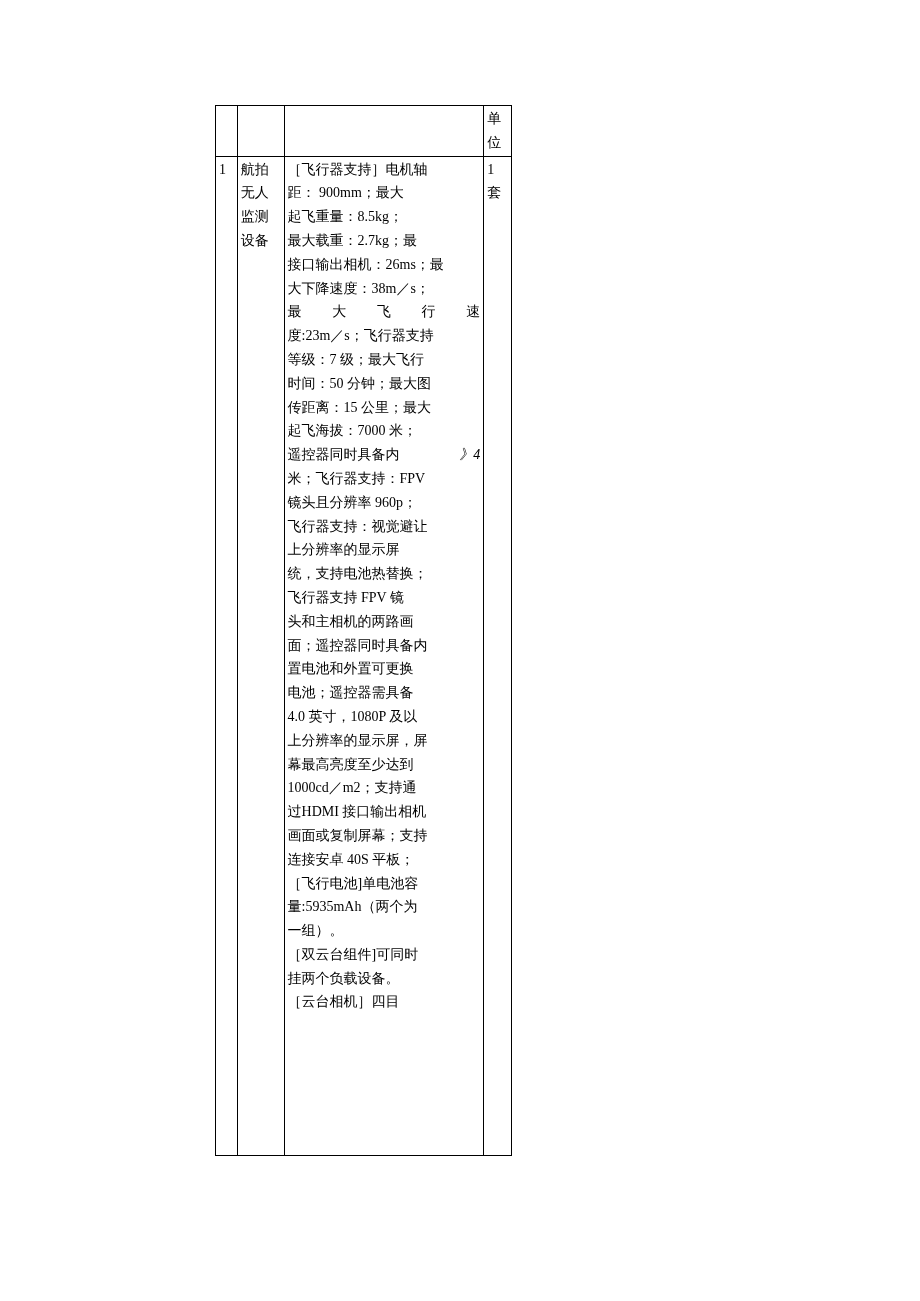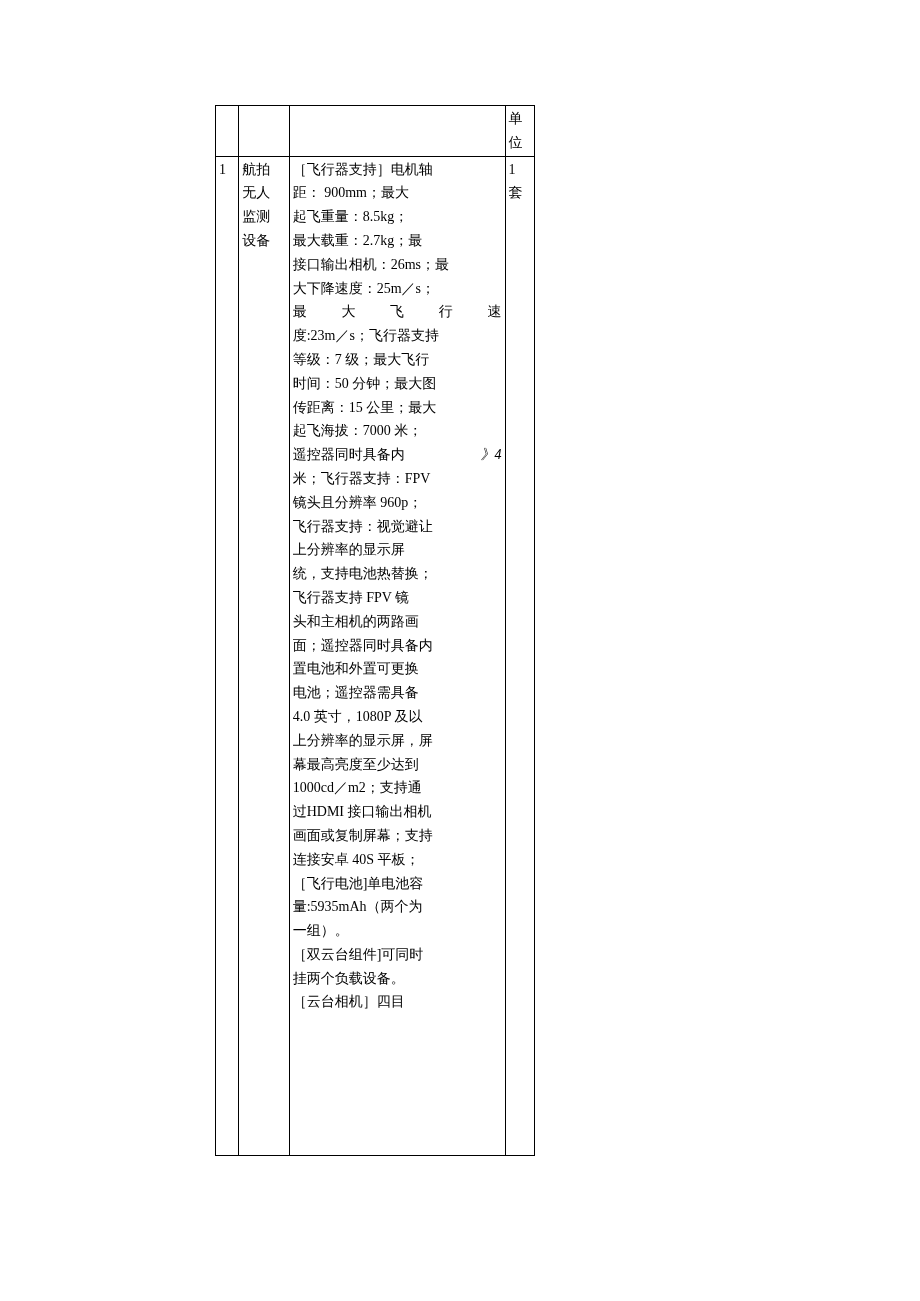--- a/index.html
+++ b/index.html
@@ -11,21 +11,21 @@
       font-family: "SimSun", "宋体", serif;
       font-size: 14px;
       line-height: 1.7;
       color: #000;
       background: #fff;
       width: 920px;
       padding: 105px 215px 40px 215px;
     }
     table {
       border-collapse: collapse;
-      width: 320px;
+      width: 297px;
     }
     td {
       border: 1px solid #000;
       vertical-align: top;
       padding: 1px 3px;
     }
     .col-num {
       width: 22px;
     }
     .col-name {
@@ -65,21 +65,21 @@
       <span>无人</span><br>
       <span>监测</span><br>
       <span>设备</span>
     </td>
     <td class="col-spec">
       <span>［飞行器支持］电机轴</span><br>
       <span>距： 900mm；最大</span><br>
       <span>起飞重量：8.5kg；</span><br>
       <span>最大载重：2.7kg；最</span><br>
       <span>接口输出相机：26ms；最</span><br>
-      <span>大下降速度：25m／s；</span><br>
+      <span>大下降速度：38m／s；</span><br>
       <span class="spread">
         <span>最</span>
         <span>大</span>
         <span>飞</span>
         <span>行</span>
         <span>速</span>
       </span>
       <span>度:23m／s；飞行器支持</span><br>
       <span>等级：7 级；最大飞行</span><br>
       <span>时间：50 分钟；最大图</span><br>

